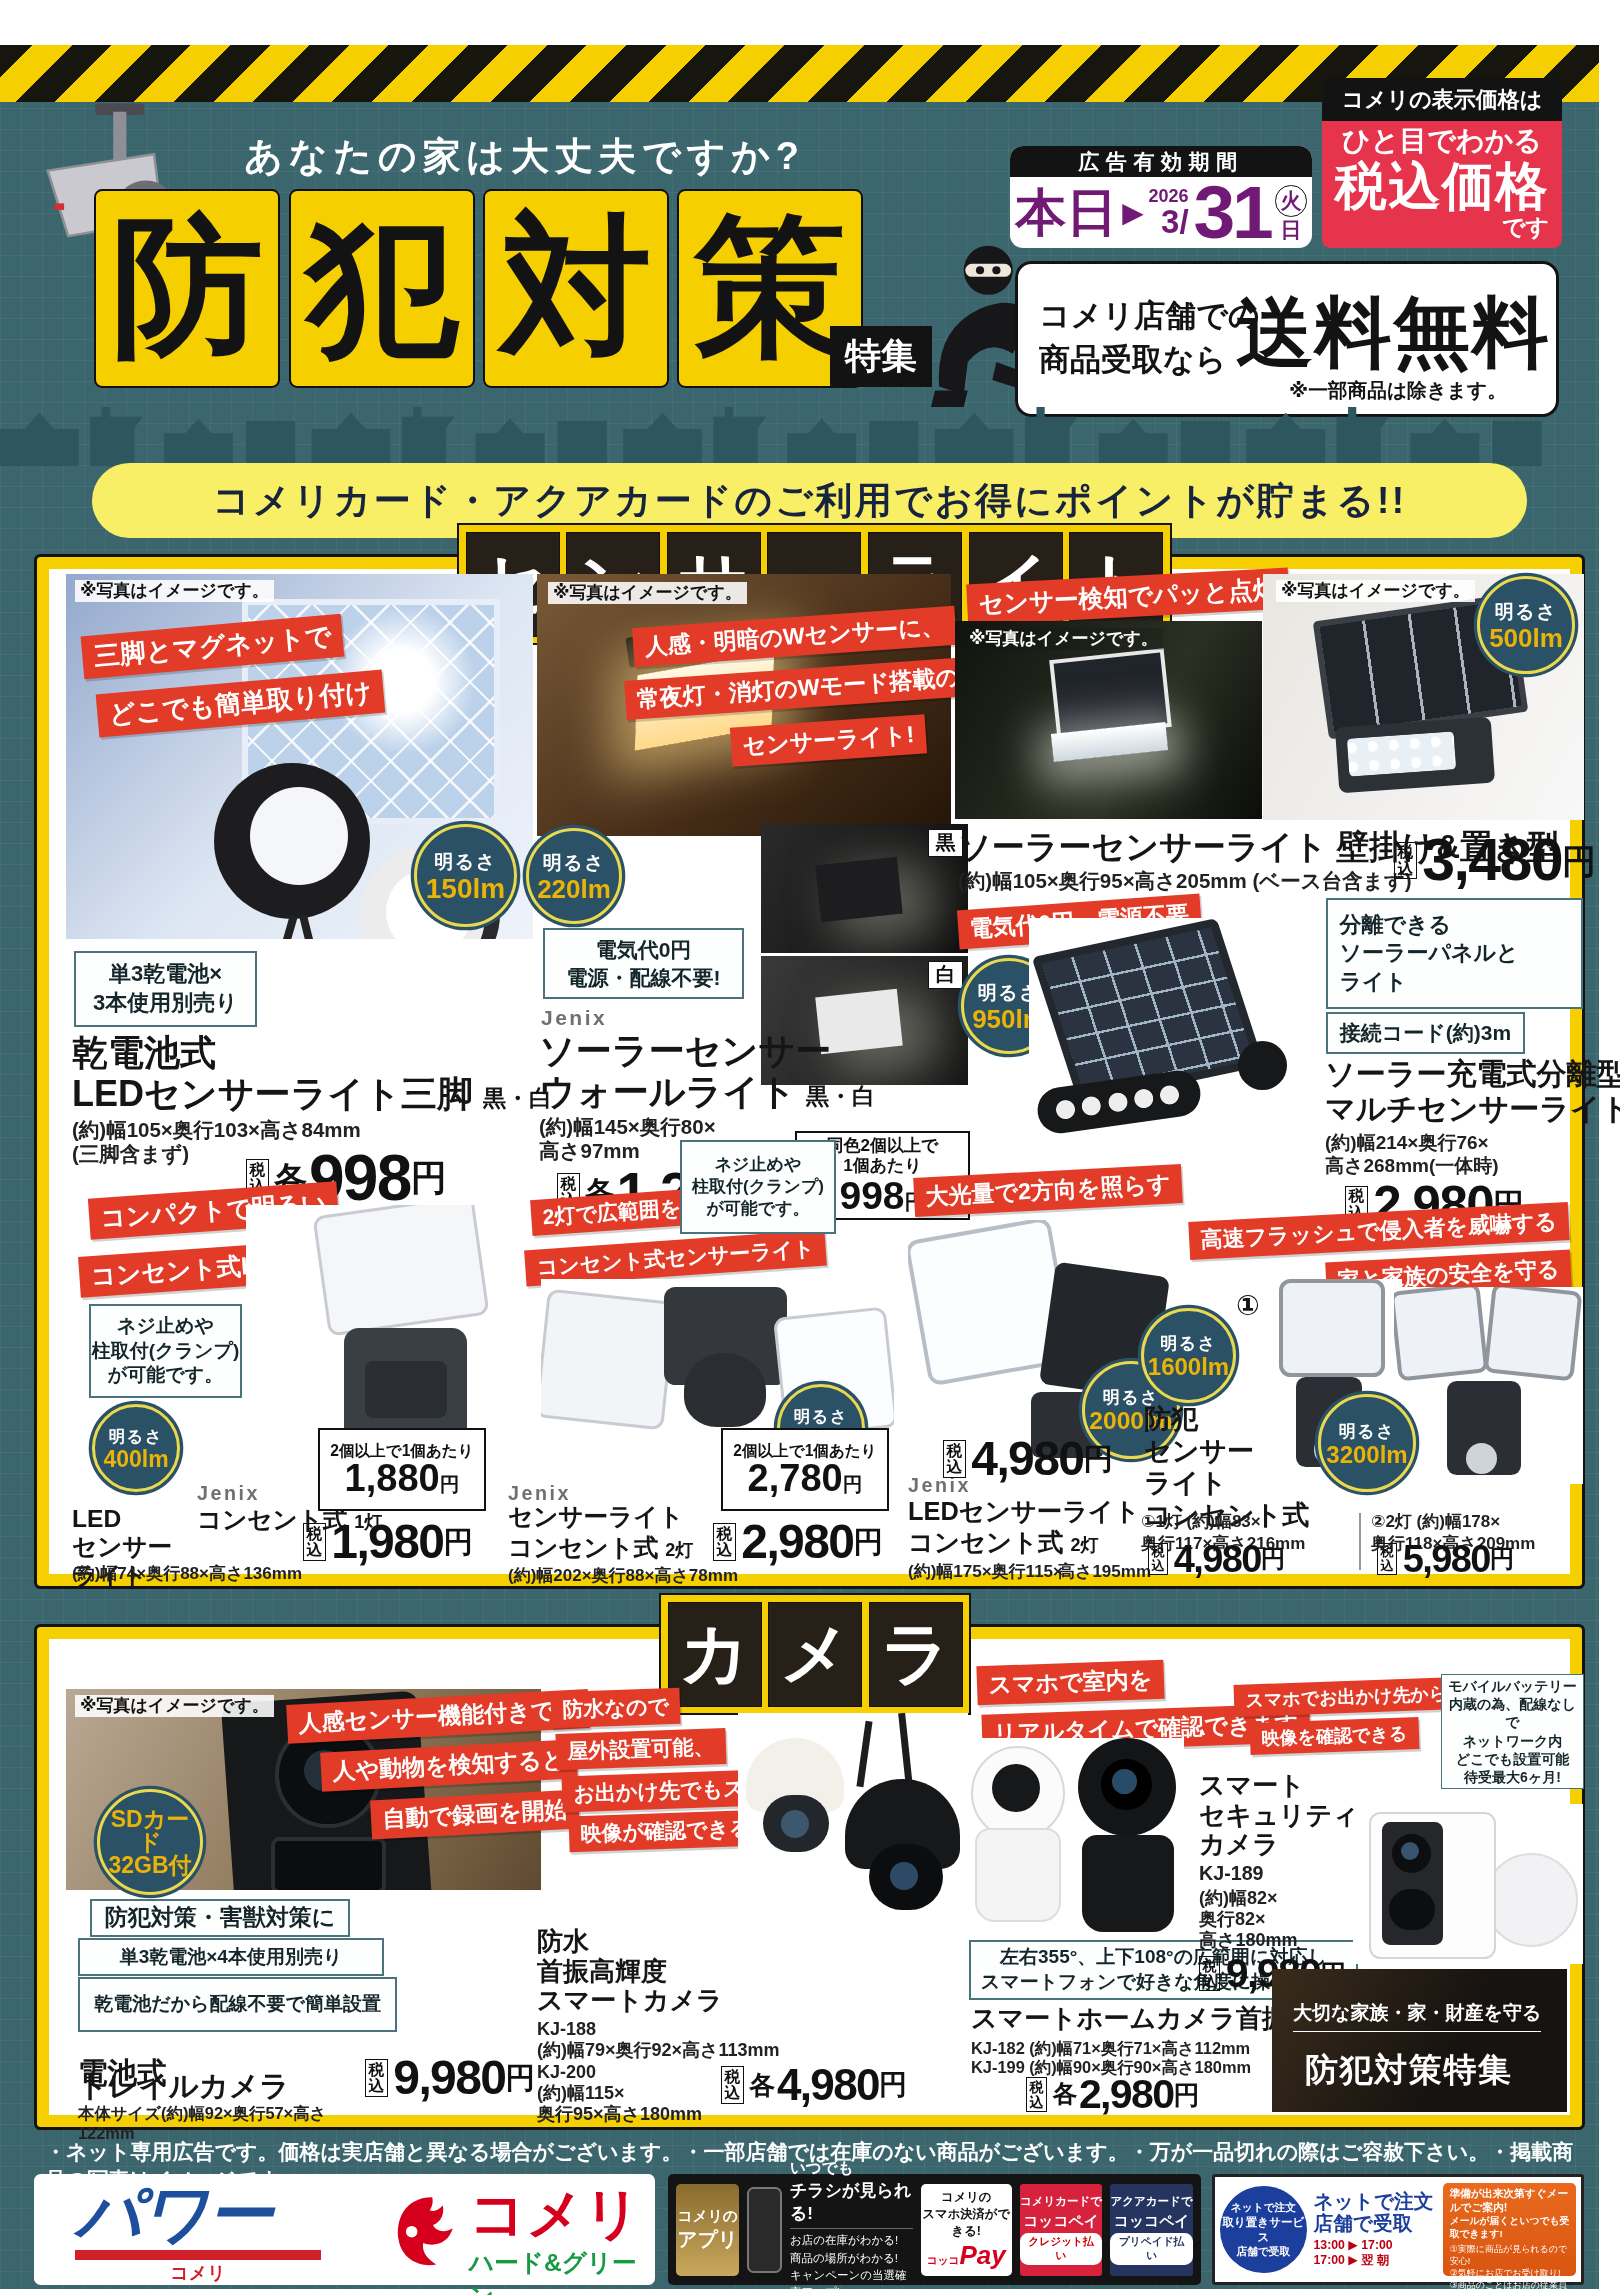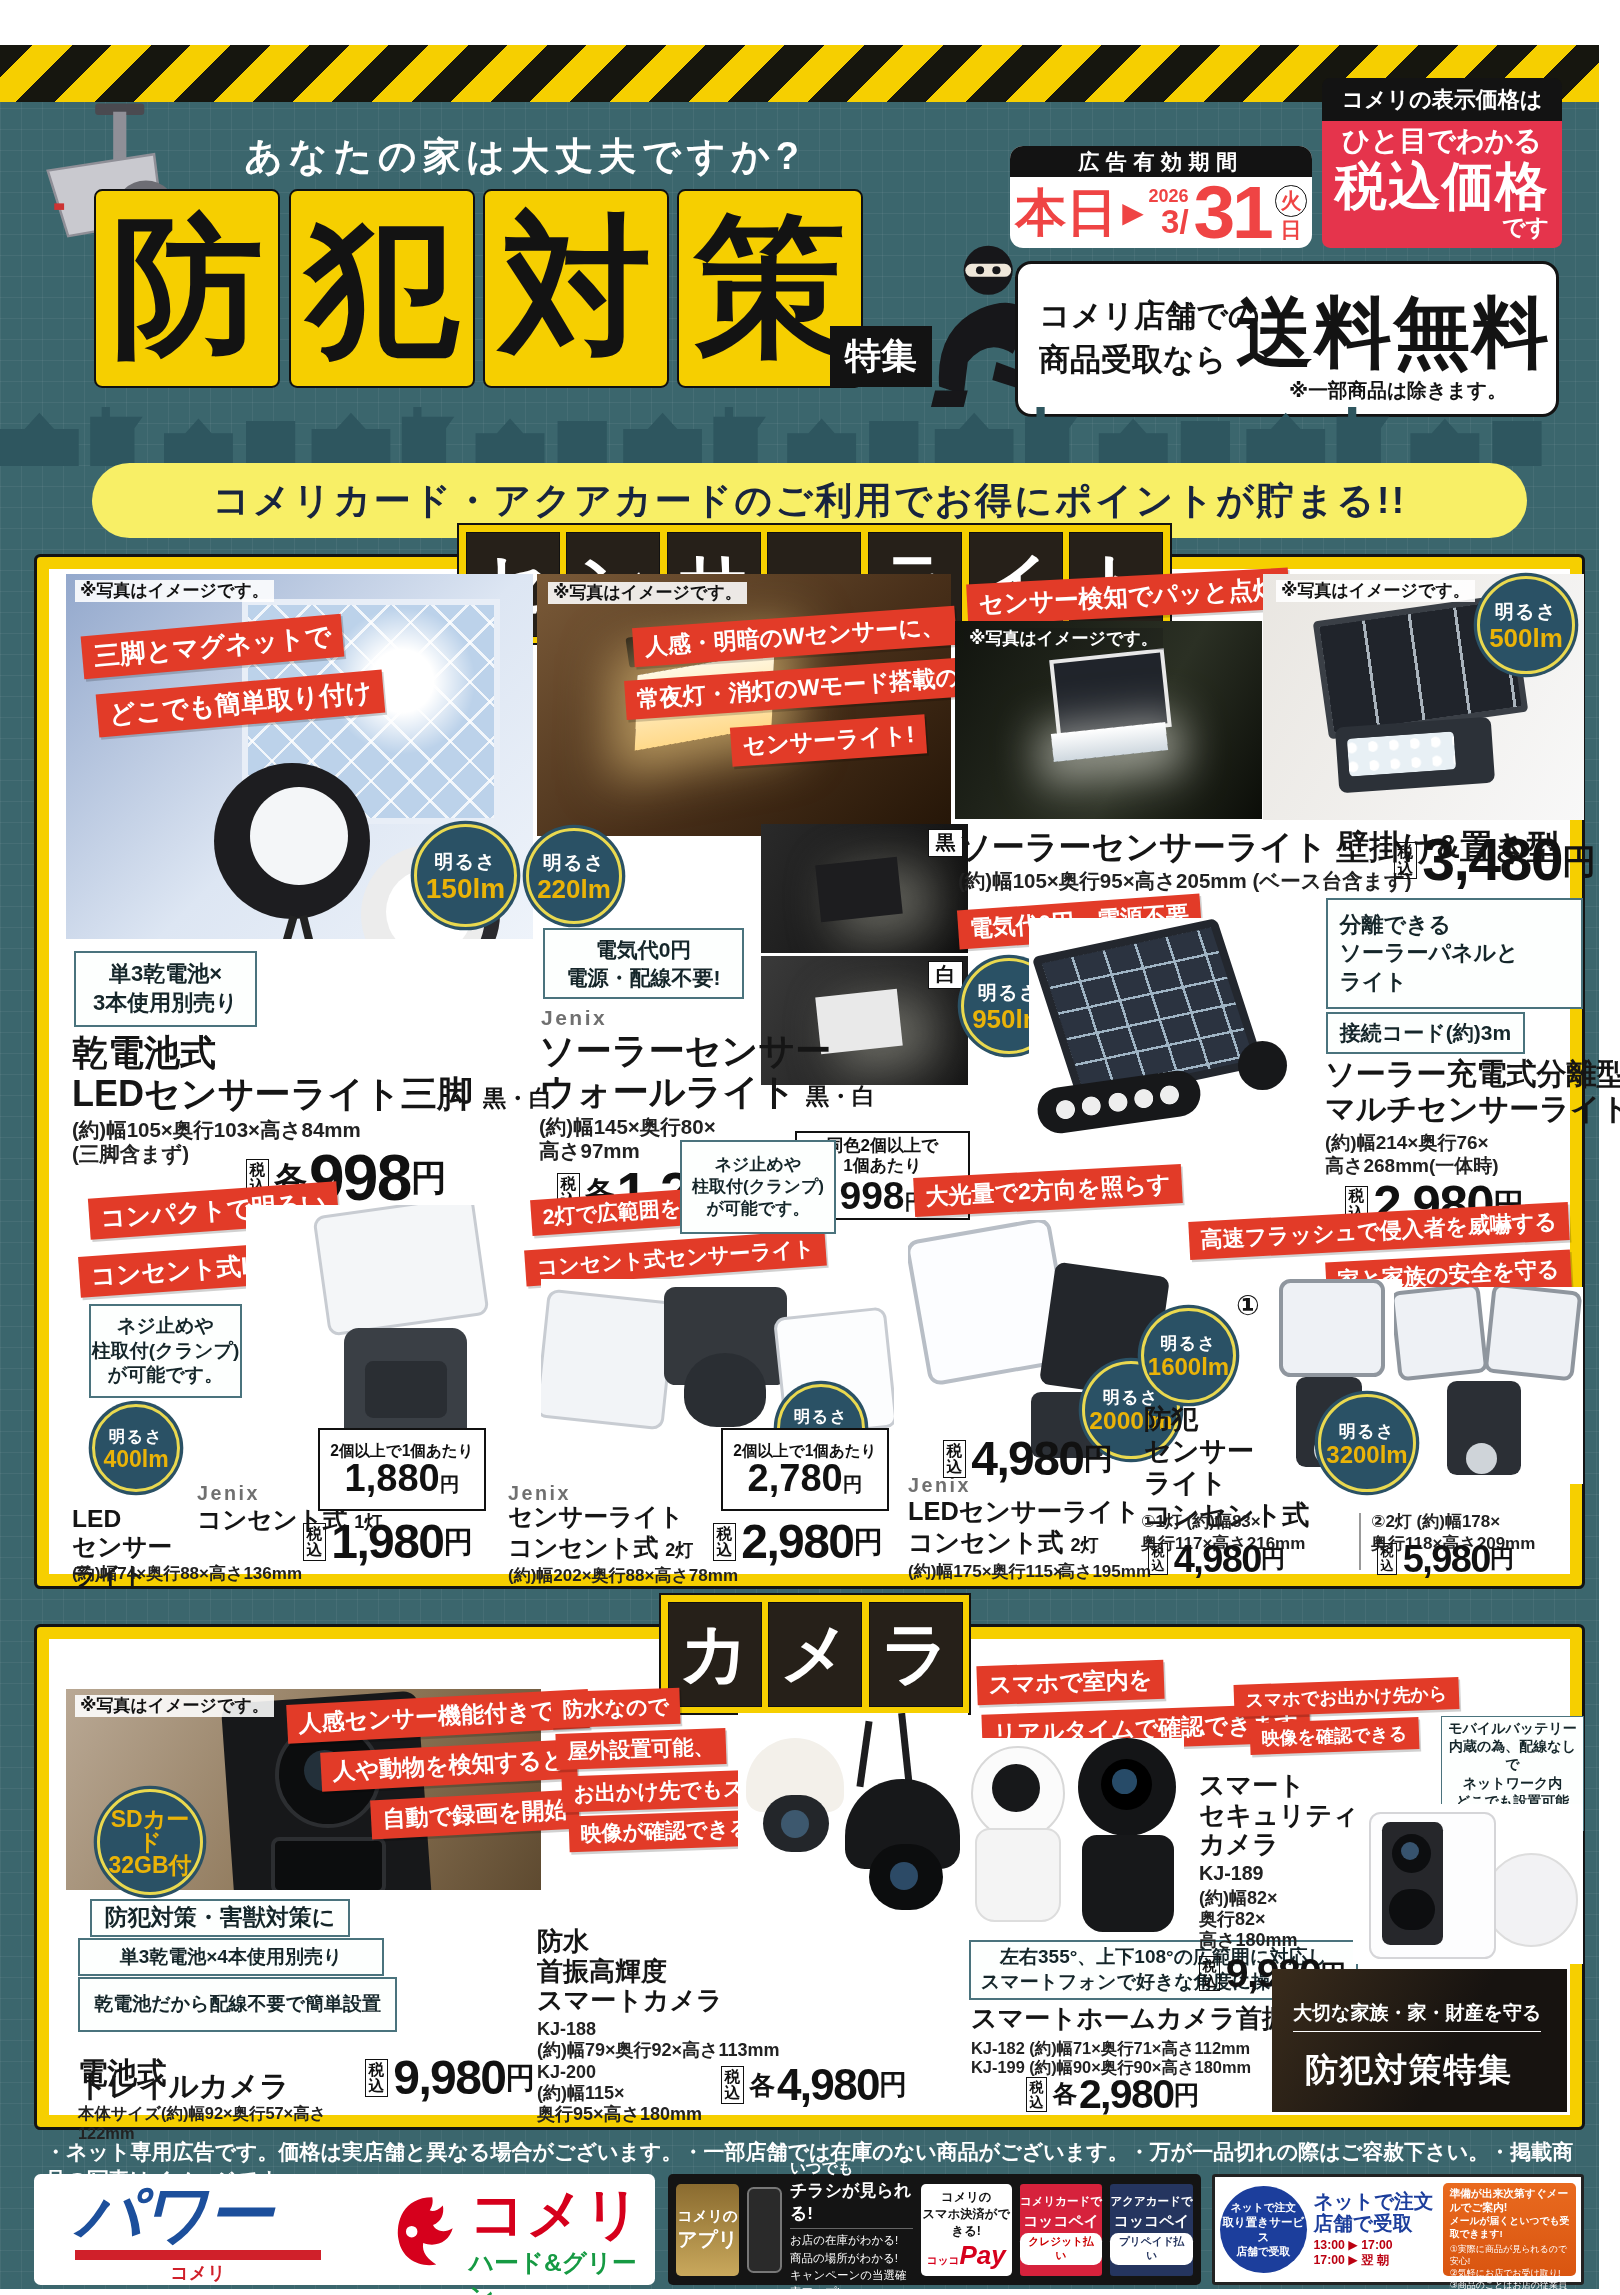--- a/index.html
+++ b/index.html
@@ -78,21 +78,21 @@
     <path d="M60 190 Q55 120 110 95 Q160 75 170 110 L150 150 Q120 130 95 160 L90 200 Z" fill="#17171a"></path>
     <path d="M160 95 L195 60 L205 75 L175 115 Z" fill="#17171a"></path>
     <path d="M55 195 L95 195 L90 215 L50 215 Z" fill="#17171a"></path>
     <path d="M130 160 L170 175 L165 195 L125 182 Z" fill="#17171a"></path>
   </svg>
 
   <div class="ab" style="left:1010px;top:146px;width:302px;height:102px;background:#fff;border-radius:13px;overflow:hidden;">
     <div style="height:31px;background:#131313;color:#fff;display:flex;align-items:center;justify-content:center;font-size:21px;font-weight:700;letter-spacing:6.6px;">
         <span>広告有効期間</span>
       </div>
-    <div style="height:71px;display:flex;align-items:center;justify-content:center;gap:4.9px;color:#ef4444;">
+    <div style="height:71px;display:flex;align-items:center;justify-content:center;gap:4.9px;color:#701a75;">
       <span class="mini" style="font-size:51px;font-weight:900;">本日</span>
       <span class="mini" style="font-size:28px;font-weight:900;">▶</span>
       <span style="display:flex;flex-direction:column;align-items:flex-end;line-height:1;">
         <b style="font-size:18px;">2026</b>
         <b style="font-size:33px;">3/</b>
       </span>
       <span class="mini" style="font-size:75px;font-weight:900;letter-spacing:-3.3px;">31</span>
       <span style="display:flex;flex-direction:column;align-items:center;line-height:1;gap:2.5px;">
         <b style="font-size:21px;border:1.6px solid #131313;border-radius:50%;width:29.5px;height:29.5px;display:flex;align-items:center;justify-content:center;">火</b>
         <b style="font-size:21px;">日</b>
@@ -560,21 +560,21 @@
         <span>税</span>
         <span>込</span>
       </span>
     <span class="each" style="font-size:24.6px;">各</span>
     <span class="amt" style="font-size:41px;">2,980</span>
     <span class="yen" style="font-size:26px;">円</span>
   </div>
 
   <div class="rib" style="left:1234px;top:1681px;font-size:18px;transform:rotate(-2deg);">スマホでお出かけ先から</div>
   <div class="rib" style="left:1250px;top:1720px;font-size:18px;transform:rotate(-2deg);">映像を確認できる</div>
-  <div class="nbox" style="left:1441px;top:1716px;width:141px;height:113px;font-size:14px;border-width:1.6px;">
+  <div class="nbox" style="left:1441px;top:1674px;width:141px;height:113px;font-size:14px;border-width:1.6px;">
     <span>モバイルバッテリー</span>
       <span>内蔵の為、配線なしで</span>
       <span>ネットワーク内</span>
       <span>どこでも設置可能</span>
       <span>待受最大6ヶ月!</span>
   </div>
   <div class="photo" style="left:1353px;top:1804px;width:230px;height:160px;background:#fff;">
     <div class="ab" style="left:131px;top:49px;width:90px;height:90px;background:#f2f2f4;border-radius:50%;border:2.5px solid #ddd;"></div>
     <div class="ab" style="left:16.4px;top:8.2px;width:123px;height:143px;background:#fdfdfe;border:2.5px solid #d5d5d8;border-radius:11.5px;"></div>
     <div class="ab" style="left:29px;top:18px;width:61px;height:123px;background:#26272b;border-radius:8.2px;"></div>

